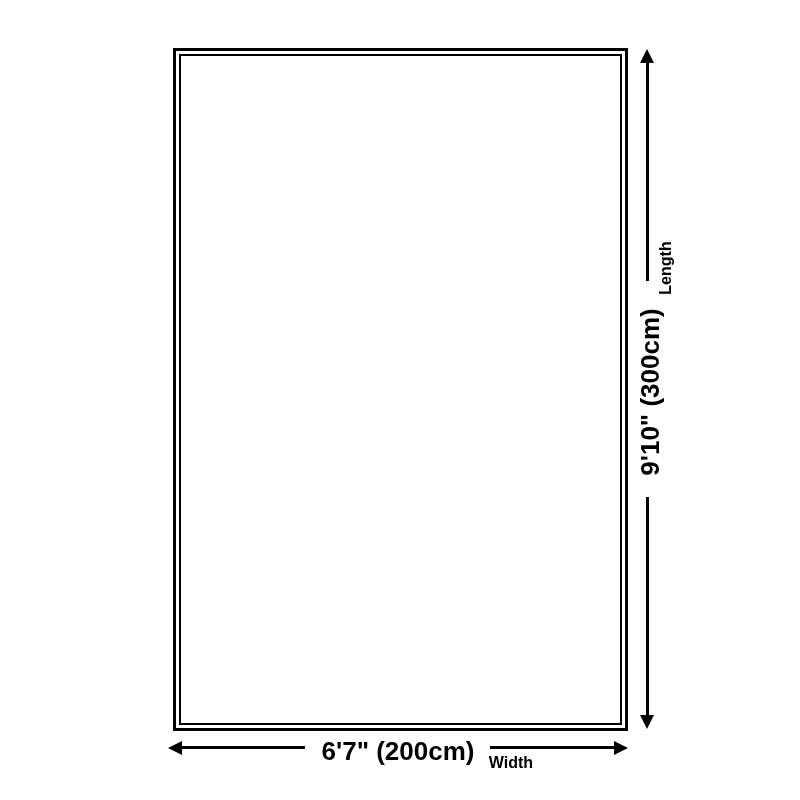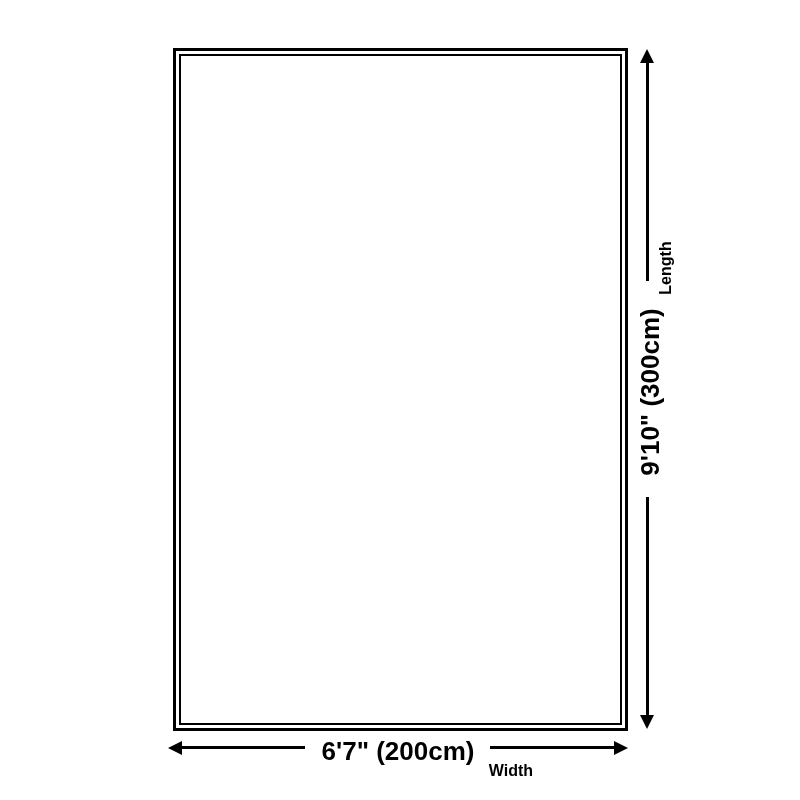--- a/index.html
+++ b/index.html
@@ -58,21 +58,21 @@
     letter-spacing: 0px;
   }
   .dim-label {
     position: absolute;
     font-size: 16px;
     font-weight: 700;
     color: var(--ink);
     white-space: nowrap;
   }
   .h-value { left: 398px; top: 751px; transform: translate(-50%, -50%); }
-  .h-label { left: 511px; top: 763px; transform: translate(-50%, -50%); margin-top: 8px; }
+  .h-label { left: 511px; top: 763px; transform: translate(-50%, -50%); }
   .v-value { left: 650px; top: 392px; transform: translate(-50%, -50%) rotate(-90deg); }
   .v-label { left: 666px; top: 268px; transform: translate(-50%, -50%) rotate(-90deg); }
 </style>
 </head>
 <body>
 
 <div class="canvas">
 
   <div class="rug-outer">
     <div class="rug-inner"></div>

